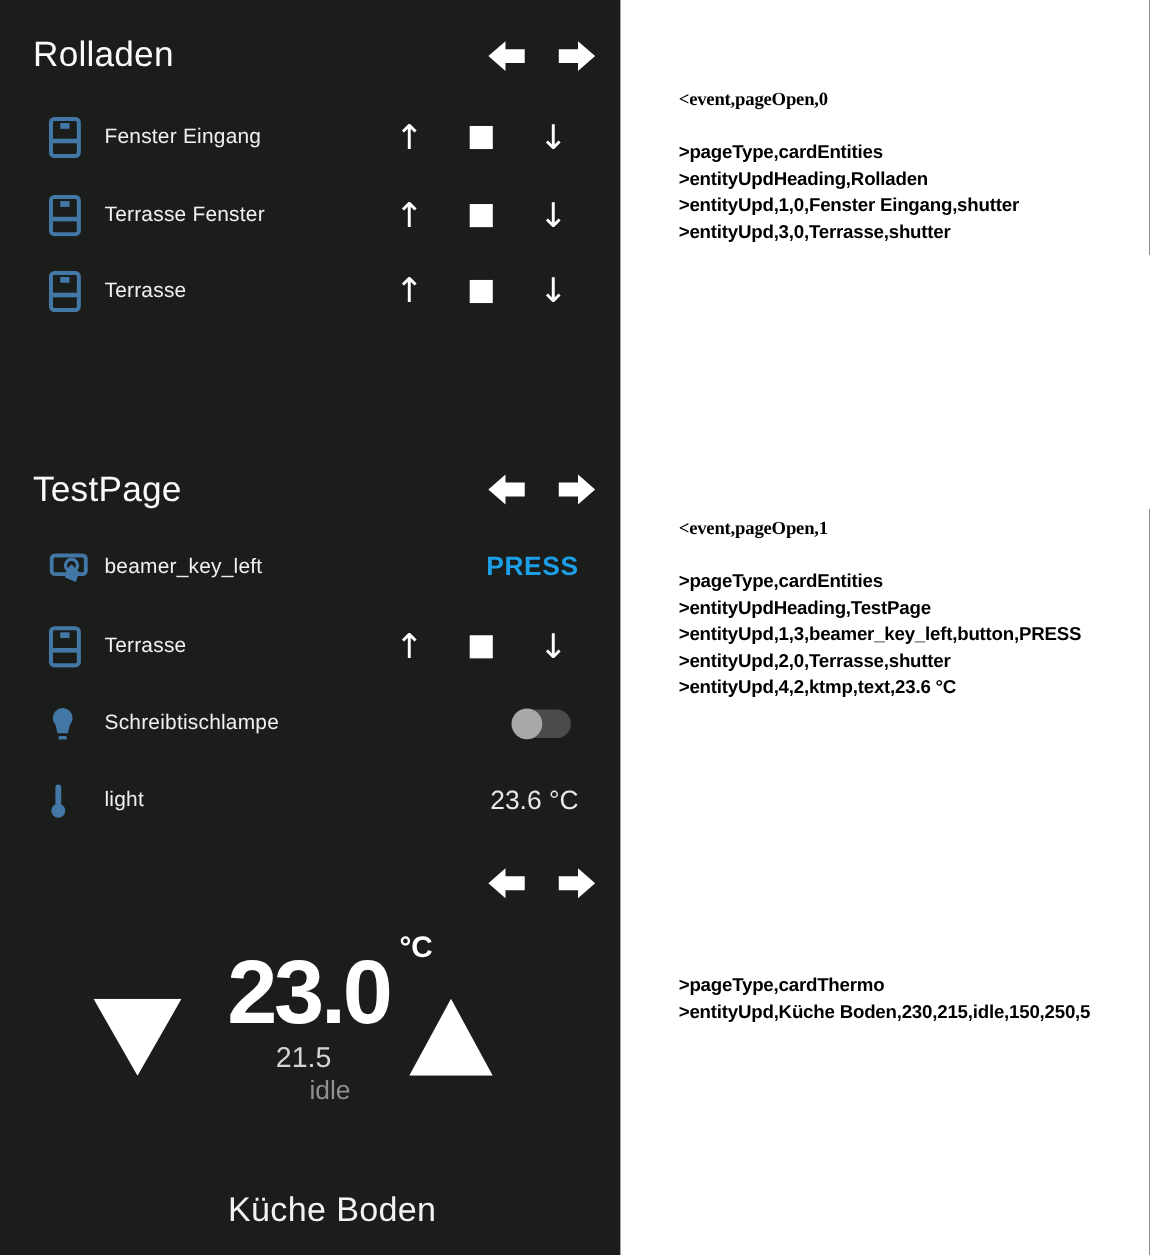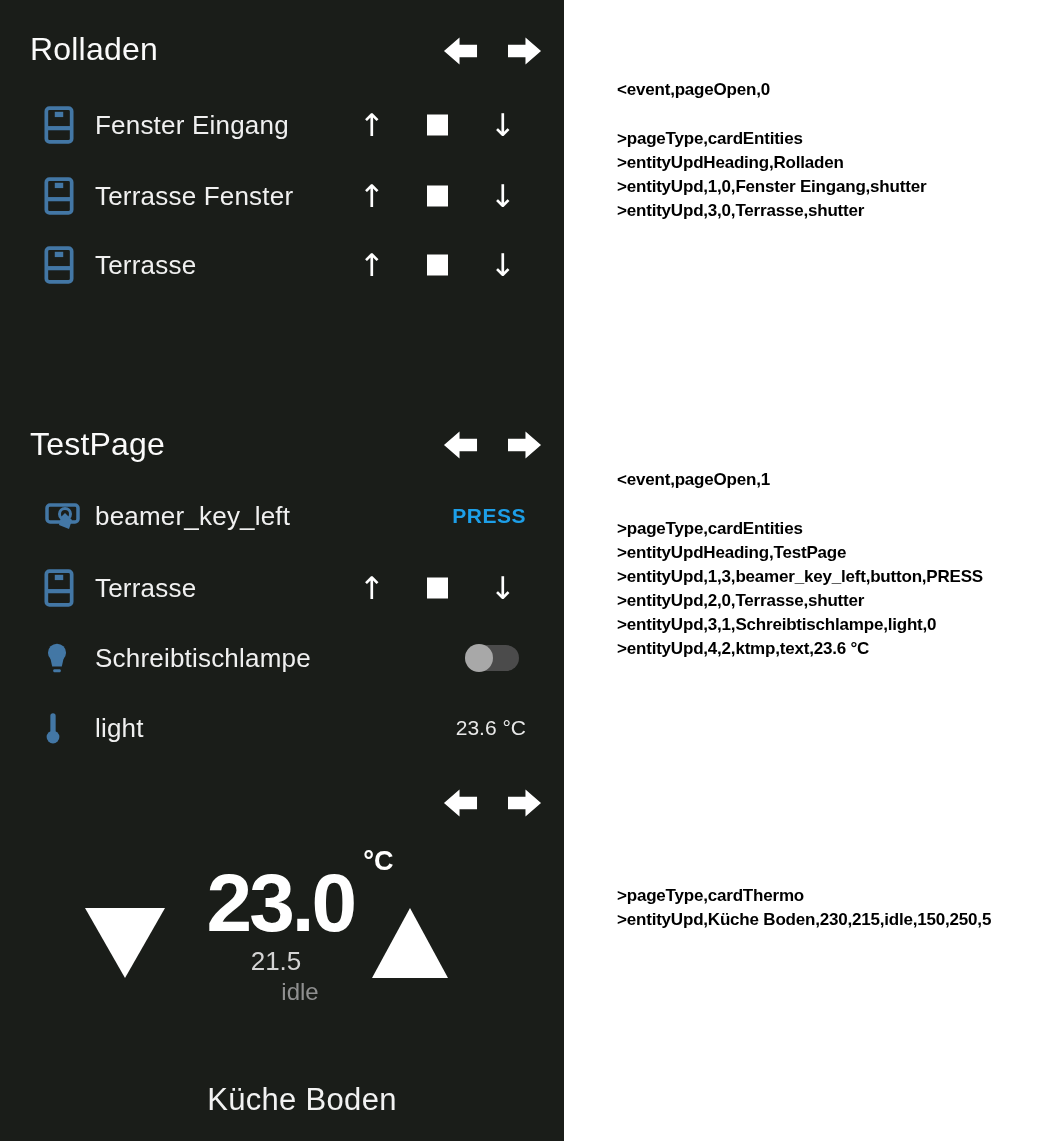--- a/index.html
+++ b/index.html
@@ -16,33 +16,33 @@
   .card-title{
     position:absolute;left:30px;font-size:32px;font-weight:500;
     color:#fafafa;letter-spacing:.2px;line-height:36px;
   }
   .nav{position:absolute;left:443px;display:flex;gap:29px;}
   .nav-btn{width:35px;height:36px;display:flex;align-items:center;justify-content:center;cursor:pointer;}
   .row{position:absolute;left:0;width:564px;height:44px;}
   .row .ent-icon{position:absolute;left:44px;top:50%;transform:translateY(-50%);display:flex;}
   .row .ent-label{
     position:absolute;left:95px;top:50%;transform:translateY(-50%);
-    font-size:26px;color:#f0f0f0;letter-spacing:.2px;white-space:nowrap;
+    font-size:19px;color:#f0f0f0;letter-spacing:.2px;white-space:nowrap;
   }
   .ctl{
     position:absolute;top:50%;transform:translateY(-50%);
     width:32px;text-align:center;color:#ffffff;
     font-family:"DejaVu Sans",sans-serif;font-size:31px;line-height:32px;cursor:pointer;
   }
   .ctl-up{left:356px;}
   .ctl-down{left:487px;}
   .ctl-stop{left:427px;width:21px;height:21px;background:#ffffff;cursor:pointer;}
   .value-right{
     position:absolute;right:38px;top:50%;transform:translateY(-50%);
-    font-size:21px;color:#e8e8e8;white-space:nowrap;
+    font-size:24px;color:#e8e8e8;white-space:nowrap;
   }
   .press{color:#1d9fe8;font-weight:600;letter-spacing:.5px;cursor:pointer;}
   
   .toggle{
     position:absolute;right:45px;top:50%;transform:translateY(-50%);
     width:53px;height:26px;border-radius:13px;background:#4b4b4b;cursor:pointer;
   }
   .toggle .knob{
     position:absolute;left:-1px;top:-1px;width:28px;height:28px;border-radius:50%;
     background:#a8a8a8;
@@ -63,21 +63,21 @@
     font-size:26px;color:#d4d4d4;}
   .hvac-state{position:absolute;left:0;top:978px;width:600px;text-align:center;
     font-size:24px;color:#909090;}
   .thermo-title{position:absolute;left:0;top:1082px;width:604px;text-align:center;
     font-size:31px;color:#f2f2f2;letter-spacing:.3px;}
   
   .anno{
     position:absolute;left:617px;color:#000;
     font-size:17px;font-weight:700;letter-spacing:-0.2px;white-space:nowrap;
   }
-  .anno .anno-event{line-height:24px;margin-bottom:25px;}
+  .anno .anno-event{line-height:24px;margin-bottom:25px;font-family:Liberation Serif, serif;}
   .anno .anno-line{line-height:24px;}
   svg{display:block;}
 </style>
 </head>
 <body>
 
 <div class="panel">
 
   <div class="card-title" style="top:31px">Rolladen</div>
   <div class="nav" style="top:33px">
@@ -241,20 +241,19 @@
   <div class="anno-line">&gt;entityUpd,1,0,Fenster Eingang,shutter</div>
   <div class="anno-line">&gt;entityUpd,3,0,Terrasse,shutter</div>
 </div>
 
 <div class="anno" style="top:468px">
   <div class="anno-event">&lt;event,pageOpen,1</div>
   <div class="anno-line">&gt;pageType,cardEntities</div>
   <div class="anno-line">&gt;entityUpdHeading,TestPage</div>
   <div class="anno-line">&gt;entityUpd,1,3,beamer_key_left,button,PRESS</div>
   <div class="anno-line">&gt;entityUpd,2,0,Terrasse,shutter</div>
-  <div class="anno-line">&gt;entityUpd,3,1,Schreibtischlampe,light,0</div>
   <div class="anno-line">&gt;entityUpd,4,2,ktmp,text,23.6 °C</div>
 </div>
 
 <div class="anno" style="top:884px">
   <div class="anno-line">&gt;pageType,cardThermo</div>
   <div class="anno-line">&gt;entityUpd,Küche Boden,230,215,idle,150,250,5</div>
 </div>
 
 </body></html>

